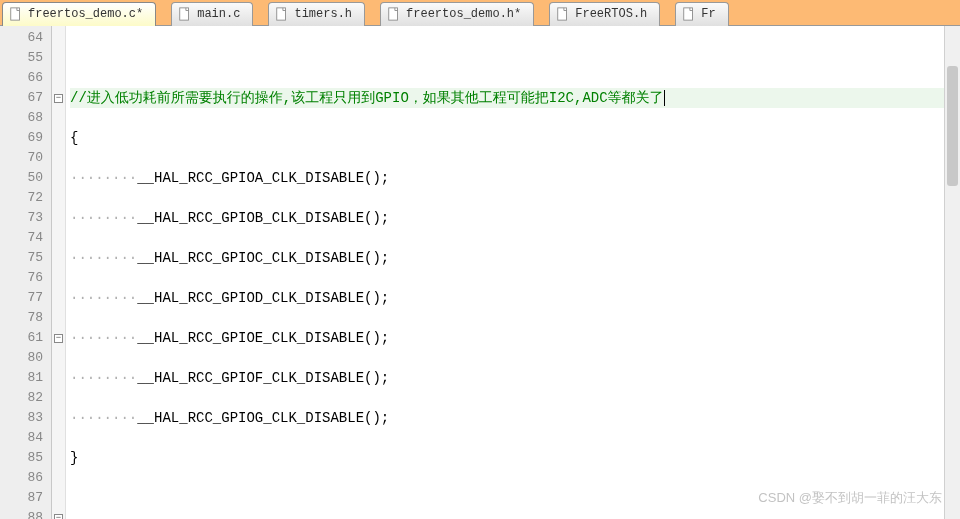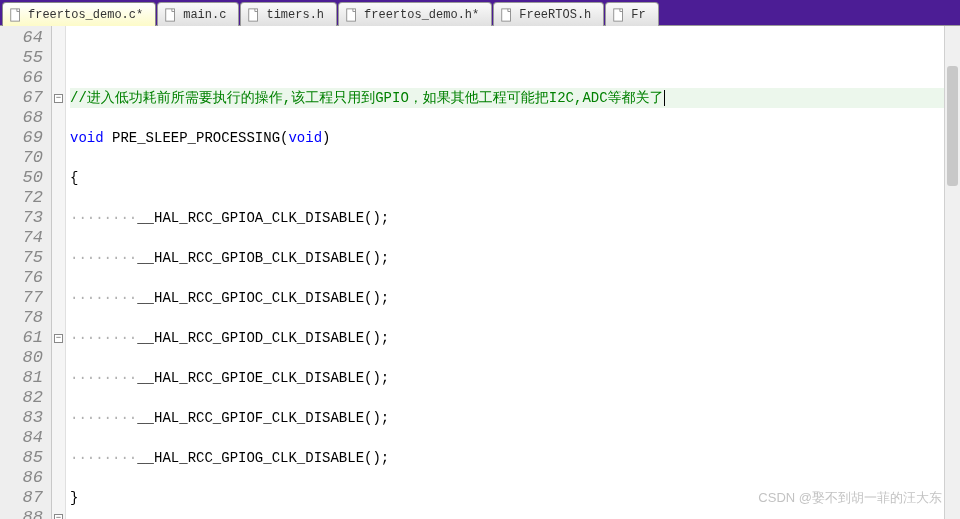--- a/index.html
+++ b/index.html
@@ -10,25 +10,25 @@
   width: 960px;
   height: 519px;
   overflow: hidden;
   position: relative;
 }
 
 
 .tab-bar {
   display: flex;
   height: 26px;
-  background: #4c1d95;
+  background: #fdba74;
   border-bottom: 1px solid #999;
   padding: 0 2px;
-  align-items: flex-end;
-  gap: 2px;
+  align-items: center;
+  gap: 16px;
 }
 .tab {
   display: flex;
   align-items: center;
   height: 24px;
   padding: 0 12px 0 6px;
   border: 1px solid #999;
   border-bottom: none;
   margin-right: -1px;
   border-radius: 4px 4px 0 0;
@@ -65,21 +65,21 @@
 }
 .gutter {
   background: #eeeeee;
   color: #888;
   text-align: right;
   padding: 2px 8px 0 12px;
   border-right: 1px solid #c8c8c8;
   user-select: none;
   width: 52px;
 }
-.gutter .ln { height: 20px; font-size: 17px; font-style: italic; }
+.gutter .ln { height: 20px; font-size: 13px; }
 .foldcol {
   width: 14px;
   background: #f5f5f5;
   border-right: 1px solid #e0e0e0;
   padding-top: 2px;
 }
 .foldcol .frow {
   height: 20px;
   display: flex;
   align-items: center;
@@ -254,21 +254,20 @@
       <div class="frow"></div>
       <div class="frow"></div>
     <div class="frow">
         <span class="box">−</span>
       </div>
   </div>
 
   <div class="code">
 <div class="line"><span></span></div>
 <div class="line hlline"><span class="comment">//进入低功耗前所需要执行的操作,该工程只用到GPIO，如果其他工程可能把I2C,ADC等都关了</span><span class="cursor"></span></div>
-<div class="line"><span class="keyword">void</span><span> PRE_SLEEP_PROCESSING(</span><span class="keyword">void</span><span>)</span></div>
 <div class="line"><span>{</span></div>
 <div class="line"><span class="ws">········</span><span>__HAL_RCC_GPIOA_CLK_DISABLE();</span></div>
 <div class="line"><span class="ws">········</span><span>__HAL_RCC_GPIOB_CLK_DISABLE();</span></div>
 <div class="line"><span class="ws">········</span><span>__HAL_RCC_GPIOC_CLK_DISABLE();</span></div>
 <div class="line"><span class="ws">········</span><span>__HAL_RCC_GPIOD_CLK_DISABLE();</span></div>
 <div class="line"><span class="ws">········</span><span>__HAL_RCC_GPIOE_CLK_DISABLE();</span></div>
 <div class="line"><span class="ws">········</span><span>__HAL_RCC_GPIOF_CLK_DISABLE();</span></div>
 <div class="line"><span class="ws">········</span><span>__HAL_RCC_GPIOG_CLK_DISABLE();</span></div>
 <div class="line"><span>}</span></div>
 

